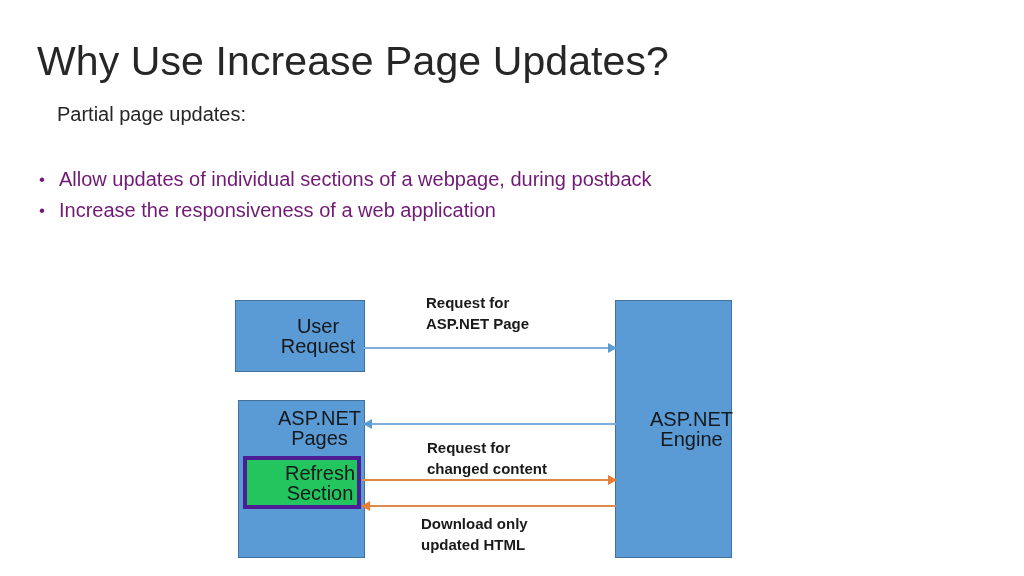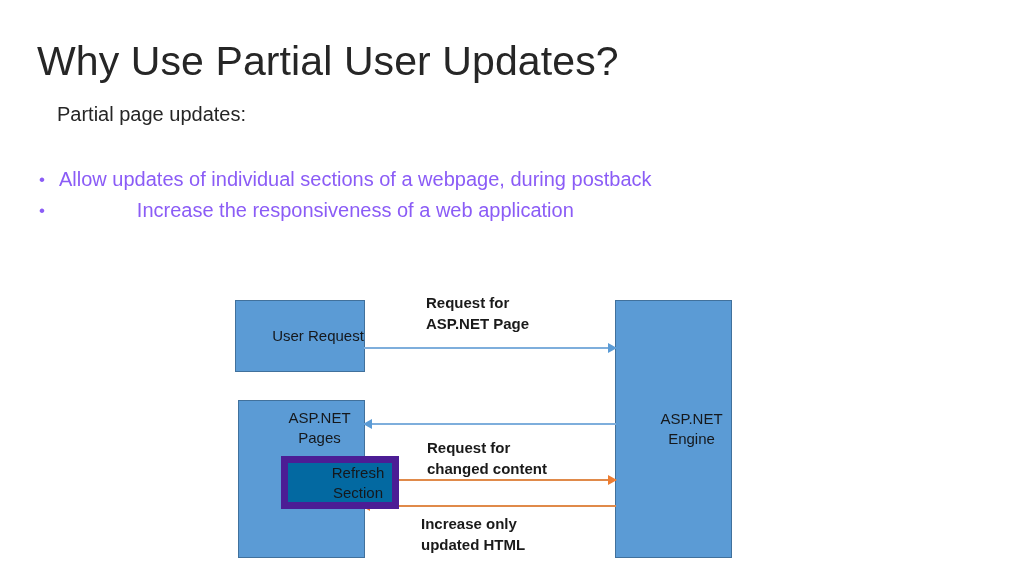--- a/index.html
+++ b/index.html
@@ -41,25 +41,24 @@
     position: absolute;
     left: 37px;
     top: 164px;
     margin: 0;
     padding: 0;
     list-style: none;
   }
   #bullet-list li {
     font-size: 20px;
     line-height: 31px;
-    color: #8b5cf6;
+    color: #701a75;
     white-space: nowrap;
     padding-left: 22px;
     position: relative;
-    text-align: center;
   }
   #bullet-list li::before {
     content: "\2022";
     position: absolute;
     left: 2px;
     top: 0;
     font-size: 17px;
   }
 
   
@@ -71,33 +70,32 @@
     height: 576px;
   }
 
   .node {
     position: absolute;
     box-sizing: border-box;
     display: flex;
     align-items: center;
     justify-content: center;
     text-align: center;
-    font-size: 15px;
+    font-size: 20px;
     line-height: 20px;
     color: #15181c;
     padding-left: 36px;
   }
   .node-blue {
     background: #5B9BD5;
     border: 1px solid #41719C;
   }
   .node-orange {
-    background: #0369a1;
-    border: 7px solid #4c1d95;
-    margin-left: 38px;
+    background: #22c55e;
+    border: 4px solid #4c1d95;
   }
 
   #node-user-request {
     left: 235px;  top: 300px;
     width: 130px; height: 72px;
   }
   #node-aspnet-pages {
     left: 238px;  top: 400px;
     width: 127px; height: 158px;
     align-items: flex-start;
@@ -154,21 +152,21 @@
     font-weight: bold;
   }
   #caption-request-page     { left: 426px; top: 293px; }
   #caption-download-full    { left: 426px; top: 368px; }
   #caption-request-changed  { left: 427px; top: 438px; }
   #caption-download-updated { left: 421px; top: 514px; }
 </style>
 </head>
 <body>
 
-<h1 id="slide-title">Why Use Partial User Updates?</h1>
+<h1 id="slide-title">Why Use Increase Page Updates?</h1>
 
 <div id="intro-line">Partial page updates:</div>
 
 <ul id="bullet-list">
   <li>Allow updates of individual sections of a webpage, during postback</li>
   <li>Increase the responsiveness of a web application</li>
 </ul>
 
 <div id="diagram">
 
@@ -203,16 +201,16 @@
     <span class="head left"></span>
   </div>
 
   <div class="caption" id="caption-request-page">Request for
 ASP.NET Page</div>
 
 
   <div class="caption" id="caption-request-changed">Request for
 changed content</div>
 
-  <div class="caption" id="caption-download-updated">Increase only
+  <div class="caption" id="caption-download-updated">Download only
 updated HTML</div>
 
 </div>
 
 </body></html>

